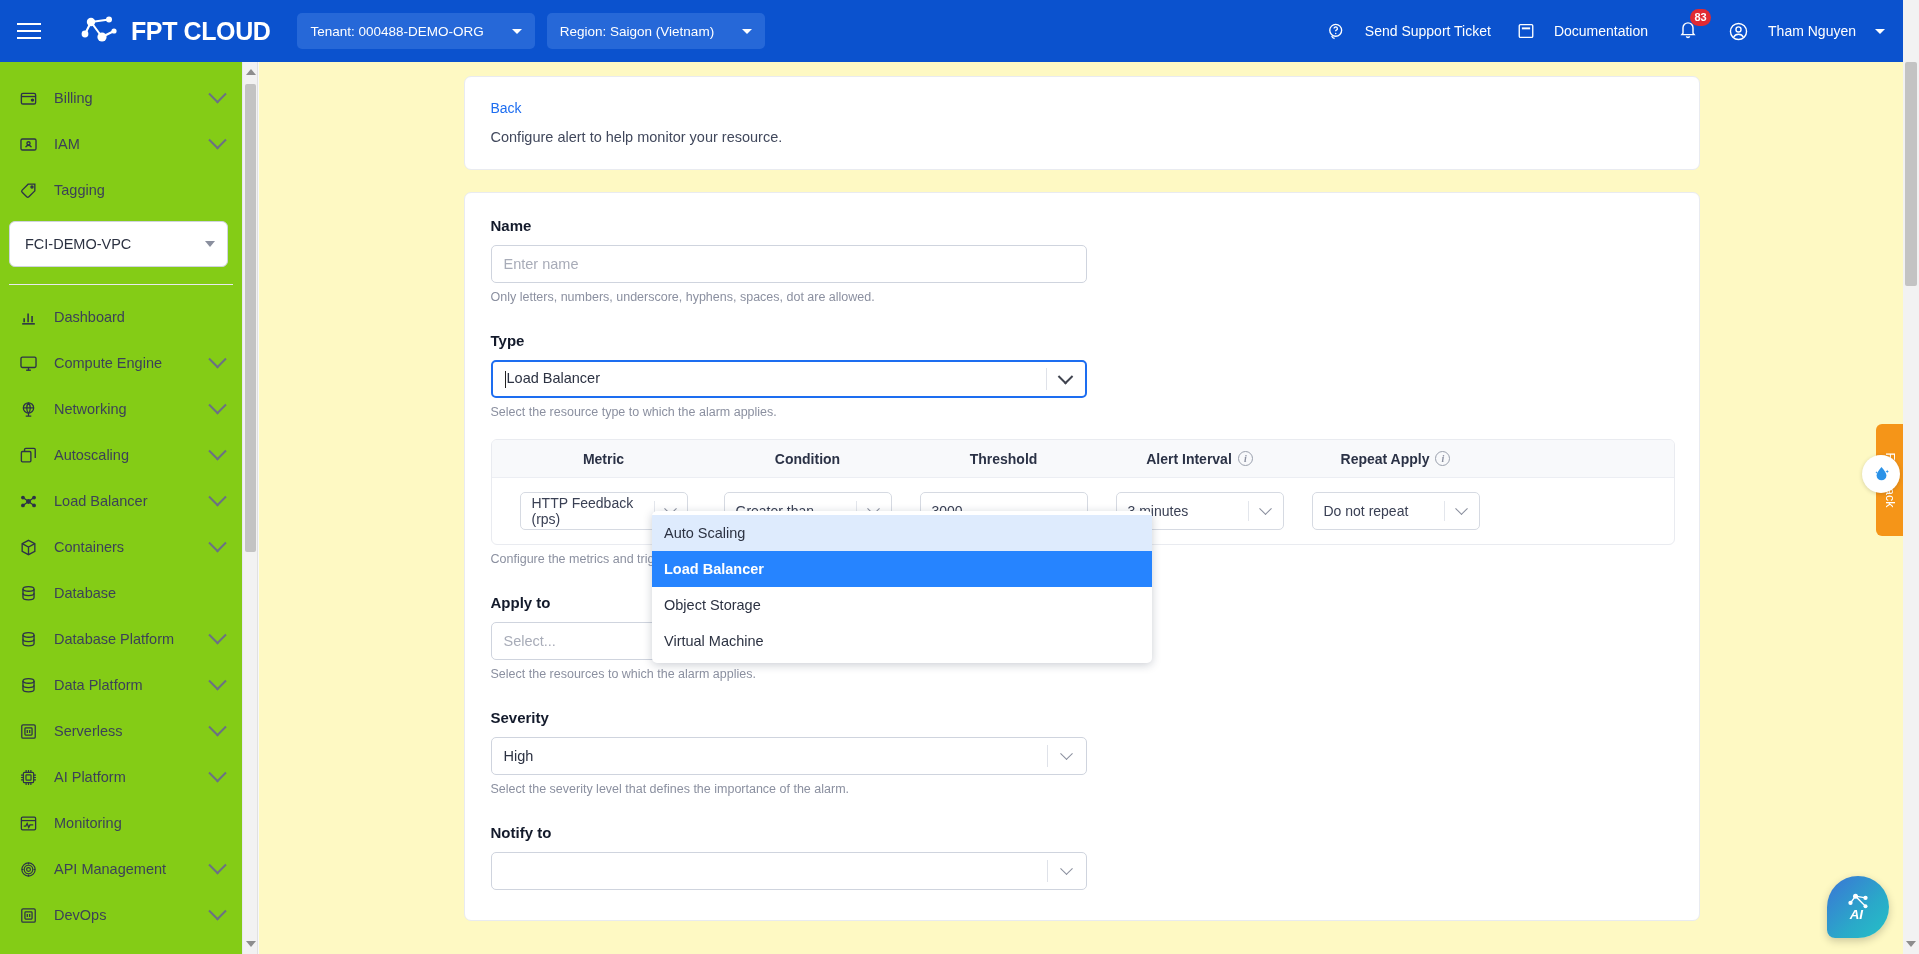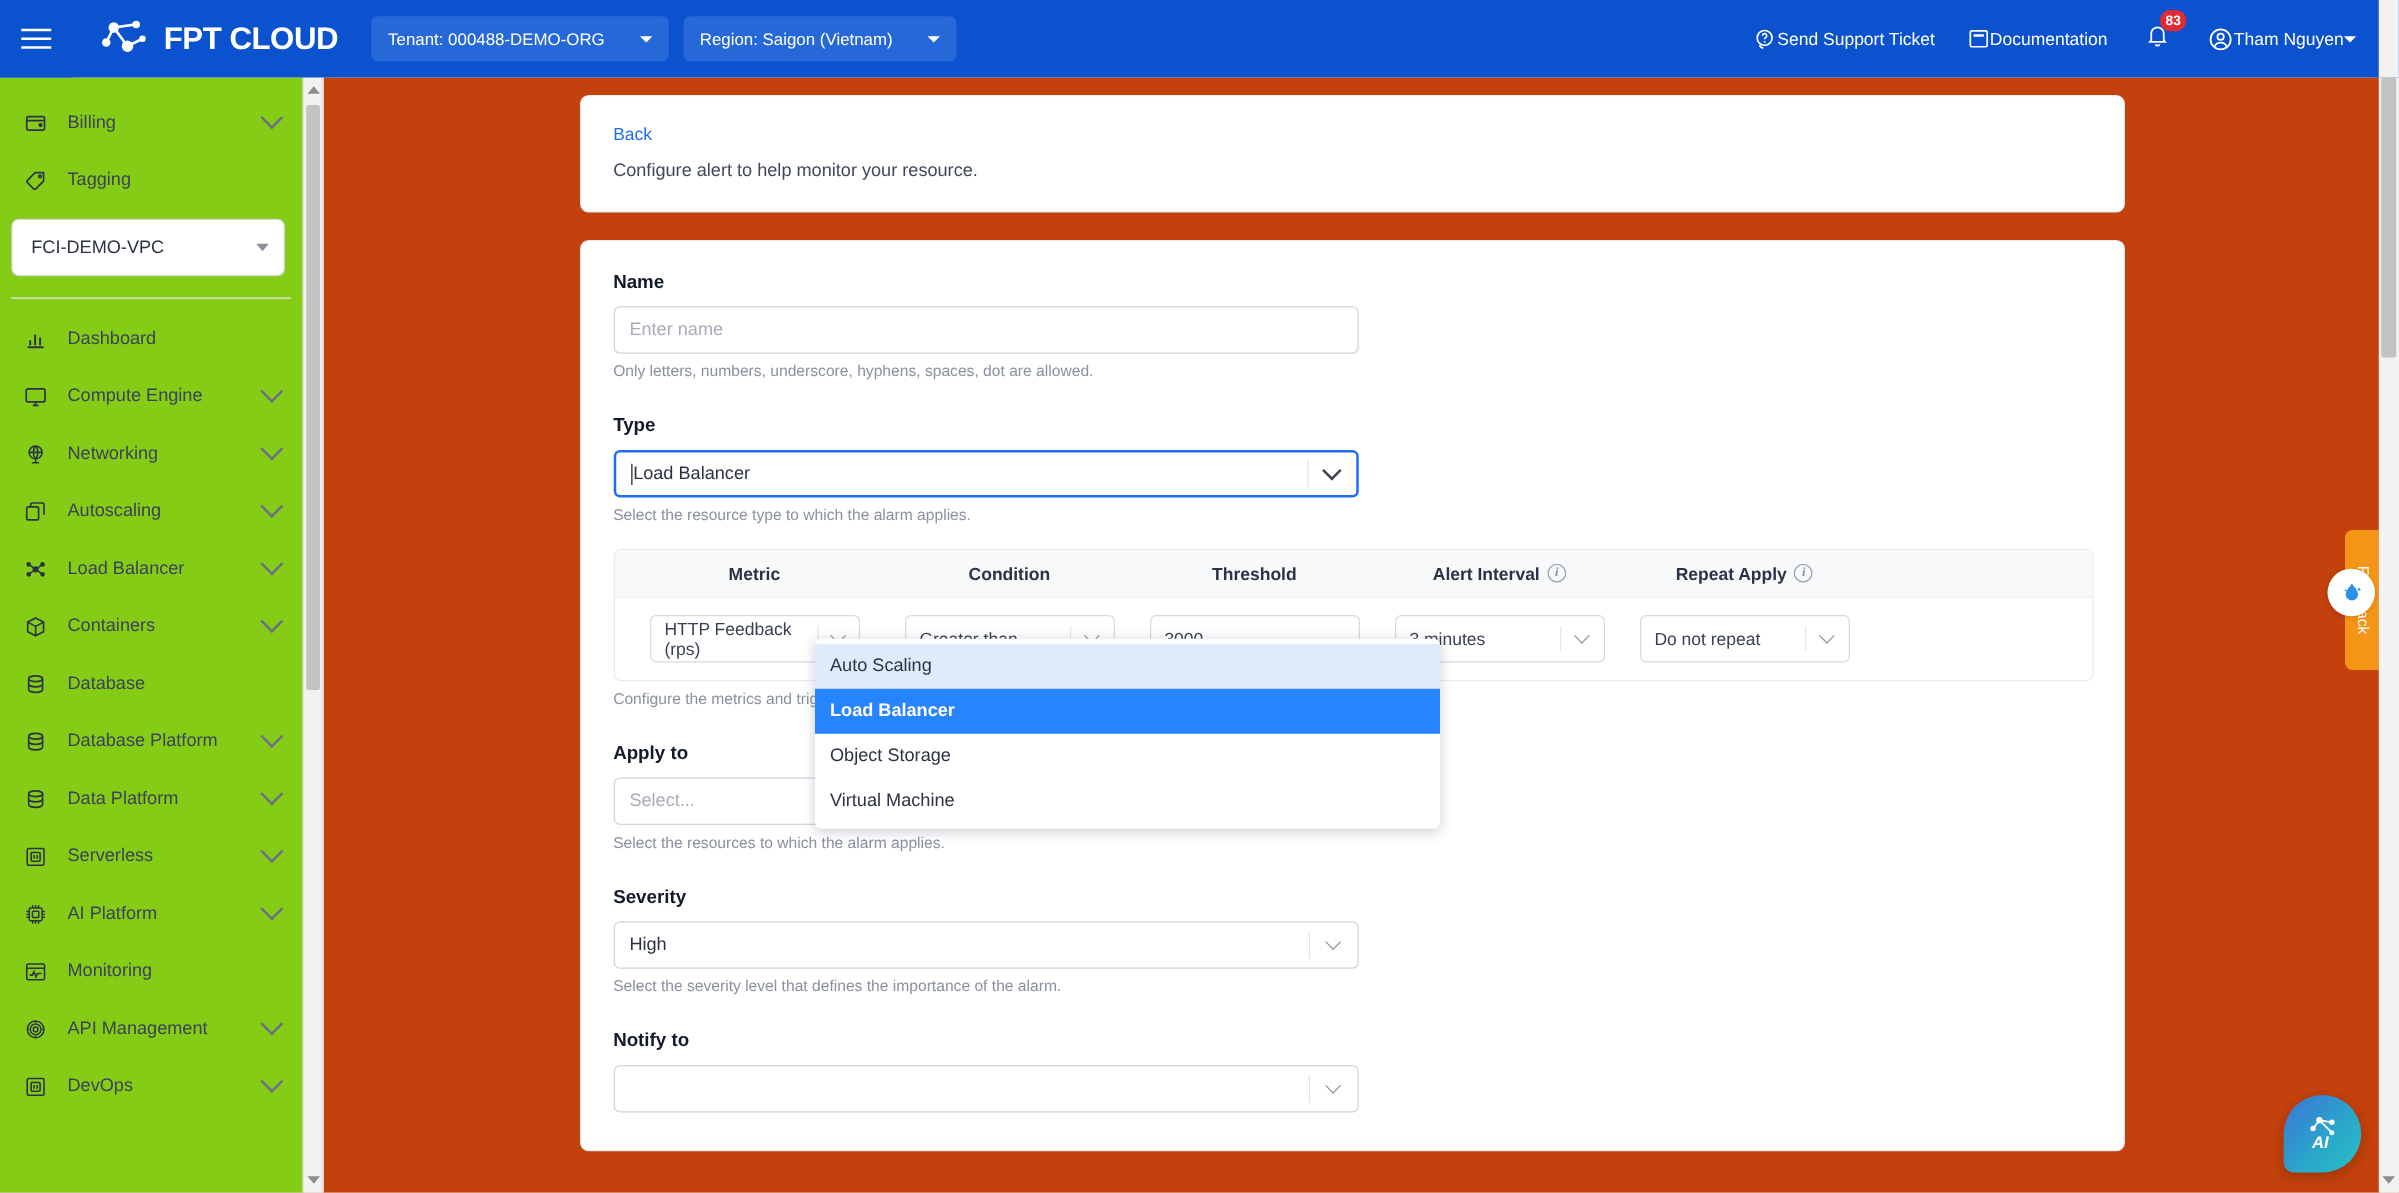--- a/index.html
+++ b/index.html
@@ -65,21 +65,21 @@
     border-right: 5px solid transparent;
     border-top: 5px solid #fff;
   }
 
   .topbar-right {
     margin-left: auto;
     display: flex; align-items: center;
     padding-right: 34px; gap: 26px;
   }
   .tb-item {
-    display: flex; align-items: center; gap: 0;
+    display: flex; align-items: center; gap: 19px;
     color: #fff; font-size: 14px; cursor: pointer;
     white-space: nowrap;
   }
   .bell-wrap { position: relative; cursor: pointer; padding: 4px; }
   .badge {
     position: absolute; top: -6px; right: -9px;
     min-width: 21px; height: 17px; padding: 0 4px;
     background: #e12a33; color: #fff;
     border-radius: 9px;
     font-size: 11px; font-weight: bold;
@@ -158,21 +158,21 @@
     border-left: 5px solid transparent;
     border-right: 5px solid transparent;
   }
   .side-scroll .arrw.up { top: 7px; border-bottom: 6px solid #8d8d8d; }
   .side-scroll .arrw.dn { bottom: 7px; border-top: 6px solid #8d8d8d; }
 
   
   .main {
     position: absolute; top: 62px; left: 259px;
     width: 1645px; height: 892px;
-    background: #c2410c;
+    background: #fef9c3;
     overflow: hidden;
   }
   .card {
     position: relative;
     margin: 0 auto;
     width: 1236px;
     background: #fff;
     border: 1px solid #e9ebf0;
     border-radius: 7px;
   }
@@ -448,20 +448,31 @@
         <svg width="19" height="19" viewBox="0 0 24 24" fill="none" stroke="#2c3348" stroke-width="1.7">
           <rect x="3" y="5.5" width="18" height="13.5" rx="2"></rect>
           <path d="M3 9.5h18"></path>
             <circle cx="17" cy="14" r="1.3" fill="#2c3348"></circle>
         </svg>
       </span>
       <span class="side-label">Billing</span>
       <span class="chev"></span>
     </div>
 
+    <div class="side-item">
+      <span class="side-ico">
+        <svg width="19" height="19" viewBox="0 0 24 24" fill="none" stroke="#2c3348" stroke-width="1.7">
+          <rect x="2.5" y="5" width="19" height="14" rx="2"></rect>
+          <circle cx="12" cy="10.5" r="2"></circle>
+          <path d="M8.3 15.5a4 4 0 0 1 7.4 0"></path>
+        </svg>
+      </span>
+      <span class="side-label">IAM</span>
+      <span class="chev"></span>
+    </div>
 
     <div class="side-item">
       <span class="side-ico">
         <svg width="19" height="19" viewBox="0 0 24 24" fill="none" stroke="#2c3348" stroke-width="1.7">
           <path d="M20 12.5 12.5 20a2 2 0 0 1-2.8 0L4 14.3a2 2 0 0 1 0-2.8L11.5 4H20z"></path>
           <circle cx="16.4" cy="7.6" r="1.3"></circle>
         </svg>
       </span>
       <span class="side-label">Tagging</span>
     </div>

